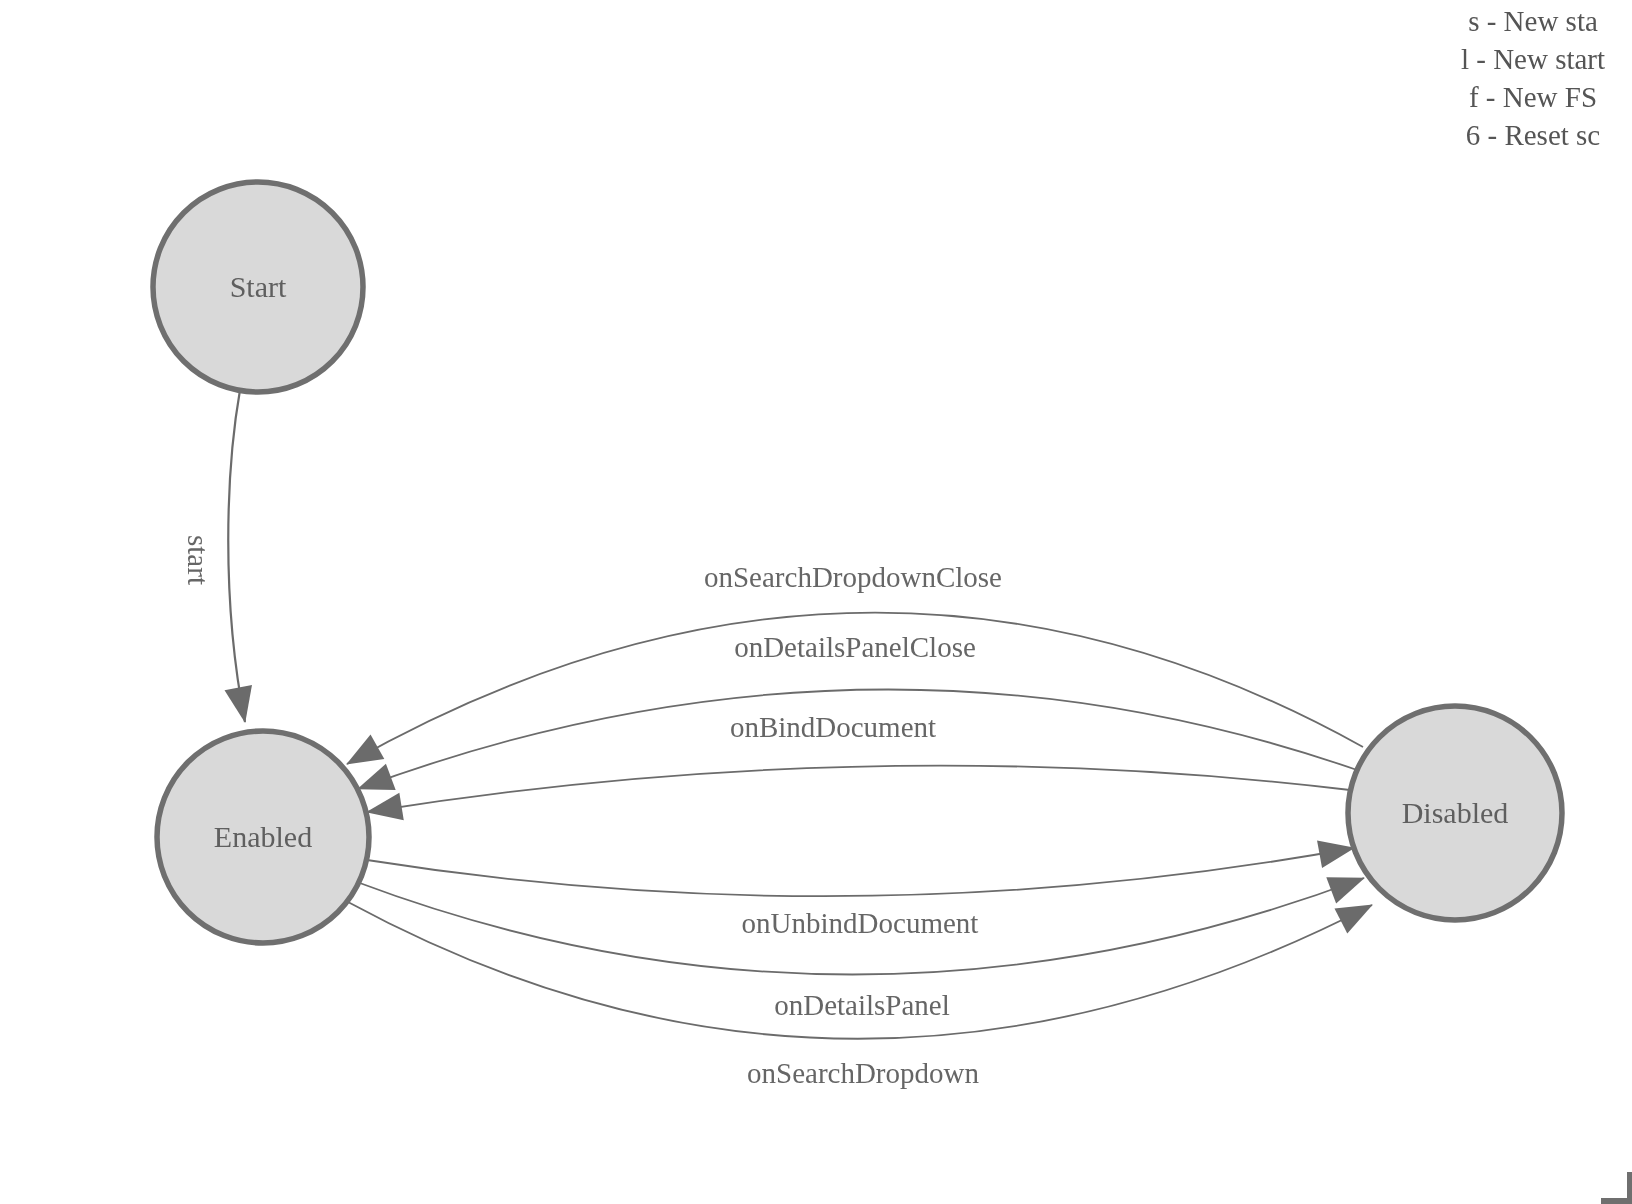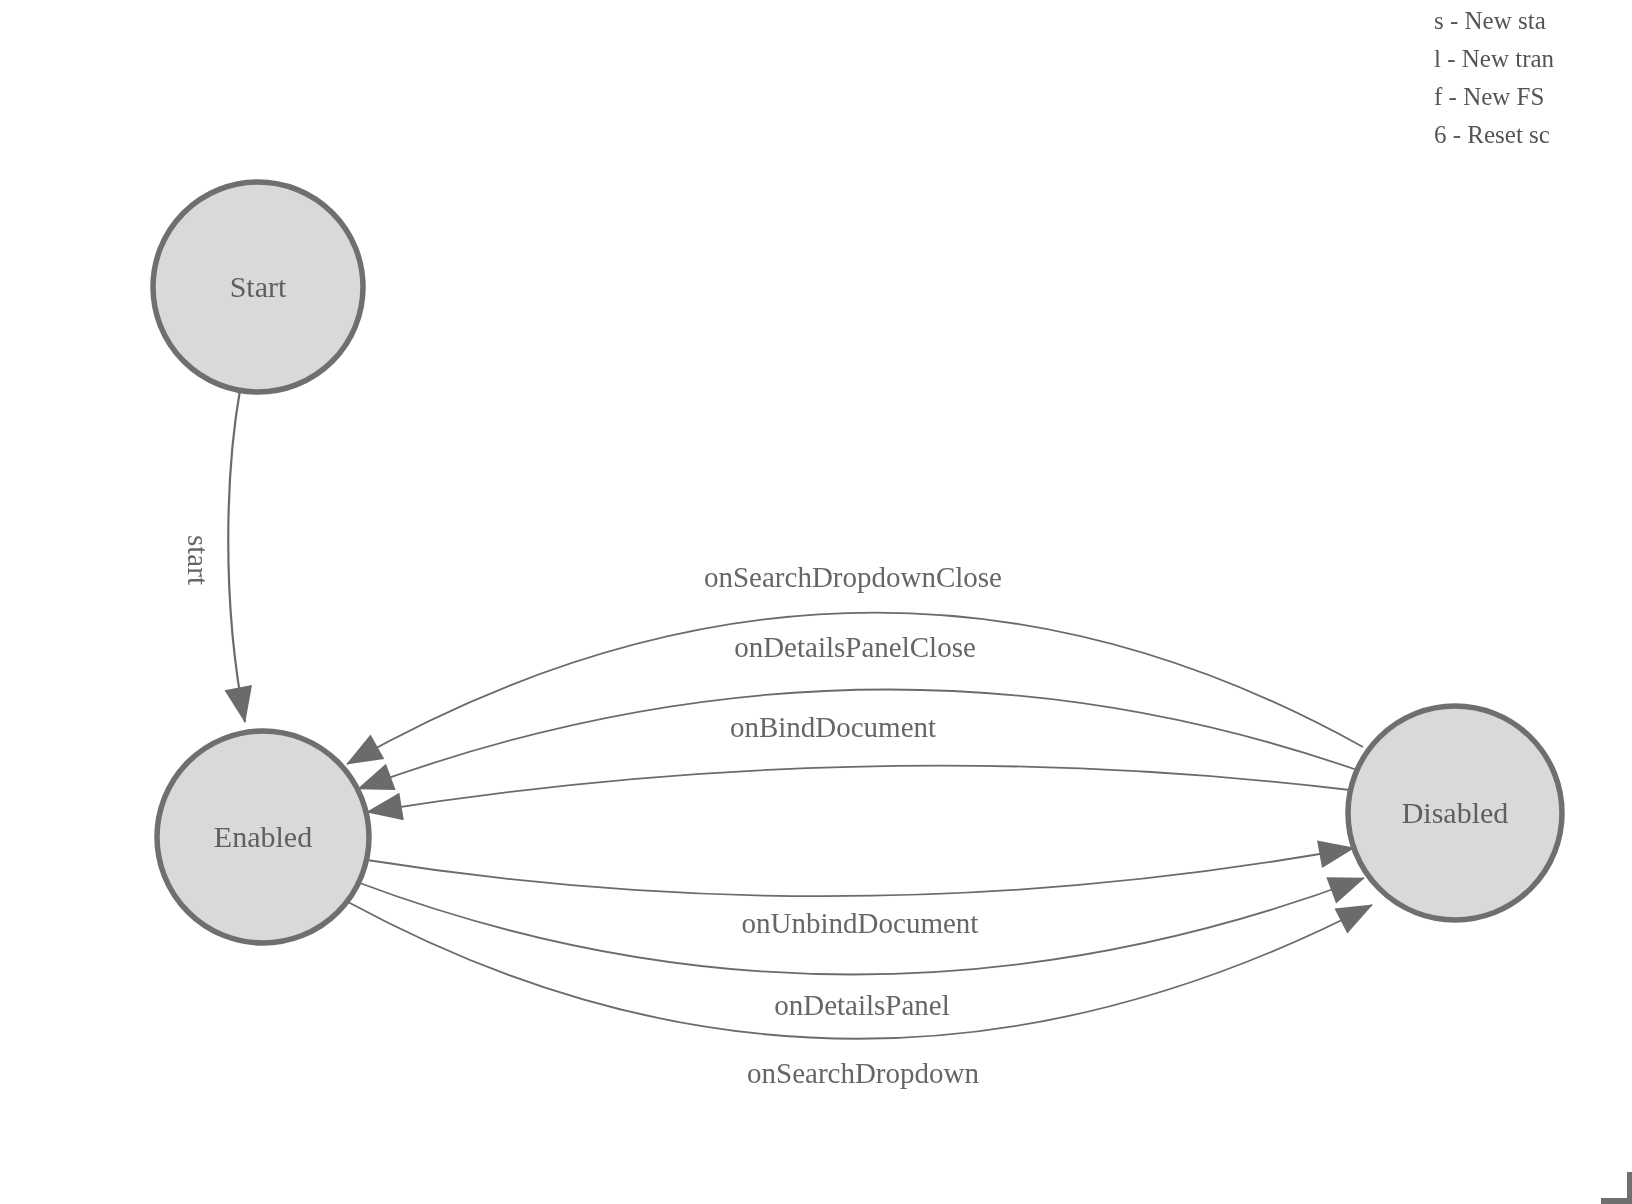--- a/index.html
+++ b/index.html
@@ -44,23 +44,24 @@
     text-anchor: middle;
     font-family: "Liberation Serif", "DejaVu Serif", serif;
   }
   .legend {
     position: absolute;
     left: 1434px;
     top: 2px;
     width: 198px;
     overflow: hidden;
     color: #555555;
-    font-size: 25px;
+    font-size: 29px;
     line-height: 38px;
     white-space: nowrap;
+    text-align: center;
   }
   .corner-shape { fill: #6f6f6f; }
 </style>
 </head>
 <body>
 
 <div class="stage">
 
   <svg width="1632" height="1204" viewBox="0 0 1632 1204">
     <defs>
@@ -114,18 +115,18 @@
     </g>
 
     <g>
       <rect class="corner-shape" x="1627" y="1172" width="5" height="32"></rect>
       <rect class="corner-shape" x="1601" y="1198" width="31" height="6"></rect>
     </g>
   </svg>
 
   <div class="legend">
     <div>s - New sta</div>
-    <div>l - New tran</div>
+    <div>l - New start</div>
     <div>f - New FS</div>
     <div>6 - Reset sc</div>
   </div>
 
 </div>
 
 </body></html>

